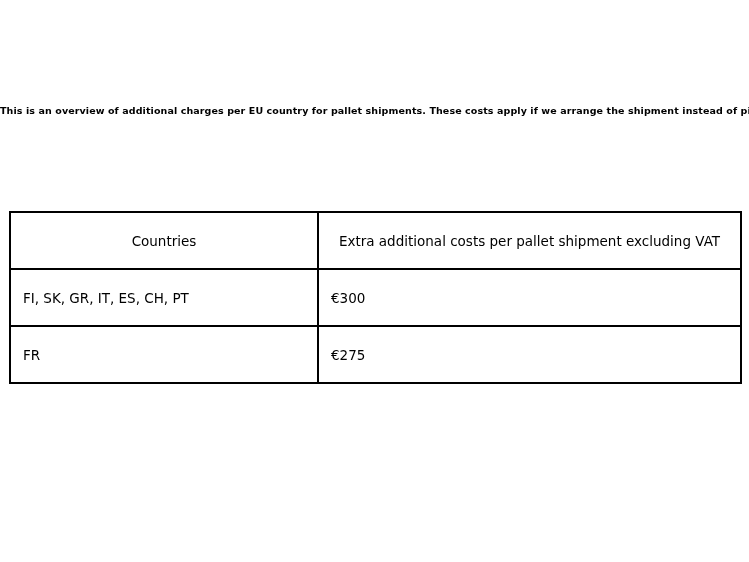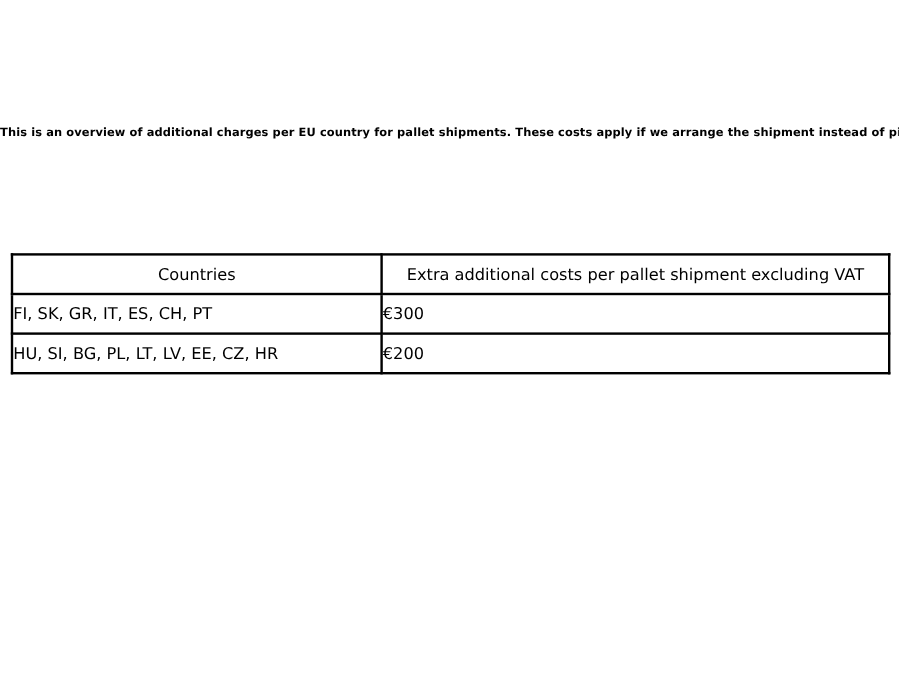--- a/index.html
+++ b/index.html
@@ -39,21 +39,21 @@
   table.charges th,
   table.charges td {
     border: 2px solid #000000;
     font-size: 13.5px;
     font-weight: normal;
     color: #000000;
     height: 31px;
     vertical-align: middle;
     white-space: nowrap;
     overflow: hidden;
-    padding: 0;
+    padding: 12px;
   }
   col.c-countries { width: 308px; }
   col.c-costs     { width: 423px; }
   th.h-countries  { text-align: center; }
   th.h-costs      { text-align: center; padding-left: 8px; }
   td.d-countries  { text-align: left; padding-left: 31px; margin-left: 48px; }
   td.d-costs      { text-align: left; padding-left: 41px; }
 </style>
 </head>
 <body>
@@ -70,17 +70,17 @@
       <th class="h-countries">Countries</th>
       <th class="h-costs">Extra additional costs per pallet shipment excluding VAT</th>
     </tr>
   </thead>
   <tbody>
     <tr>
       <td class="d-countries">FI, SK, GR, IT, ES, CH, PT</td>
       <td class="d-costs">€300</td>
     </tr>
     <tr>
-      <td class="d-countries">HU, SI, BG, PL, LT, LV, EE, CZ, HR</td>
-      <td class="d-costs">€200</td>
+      <td class="d-countries">FR</td>
+      <td class="d-costs">€275</td>
     </tr>
   </tbody>
 </table>
 
 </body></html>

